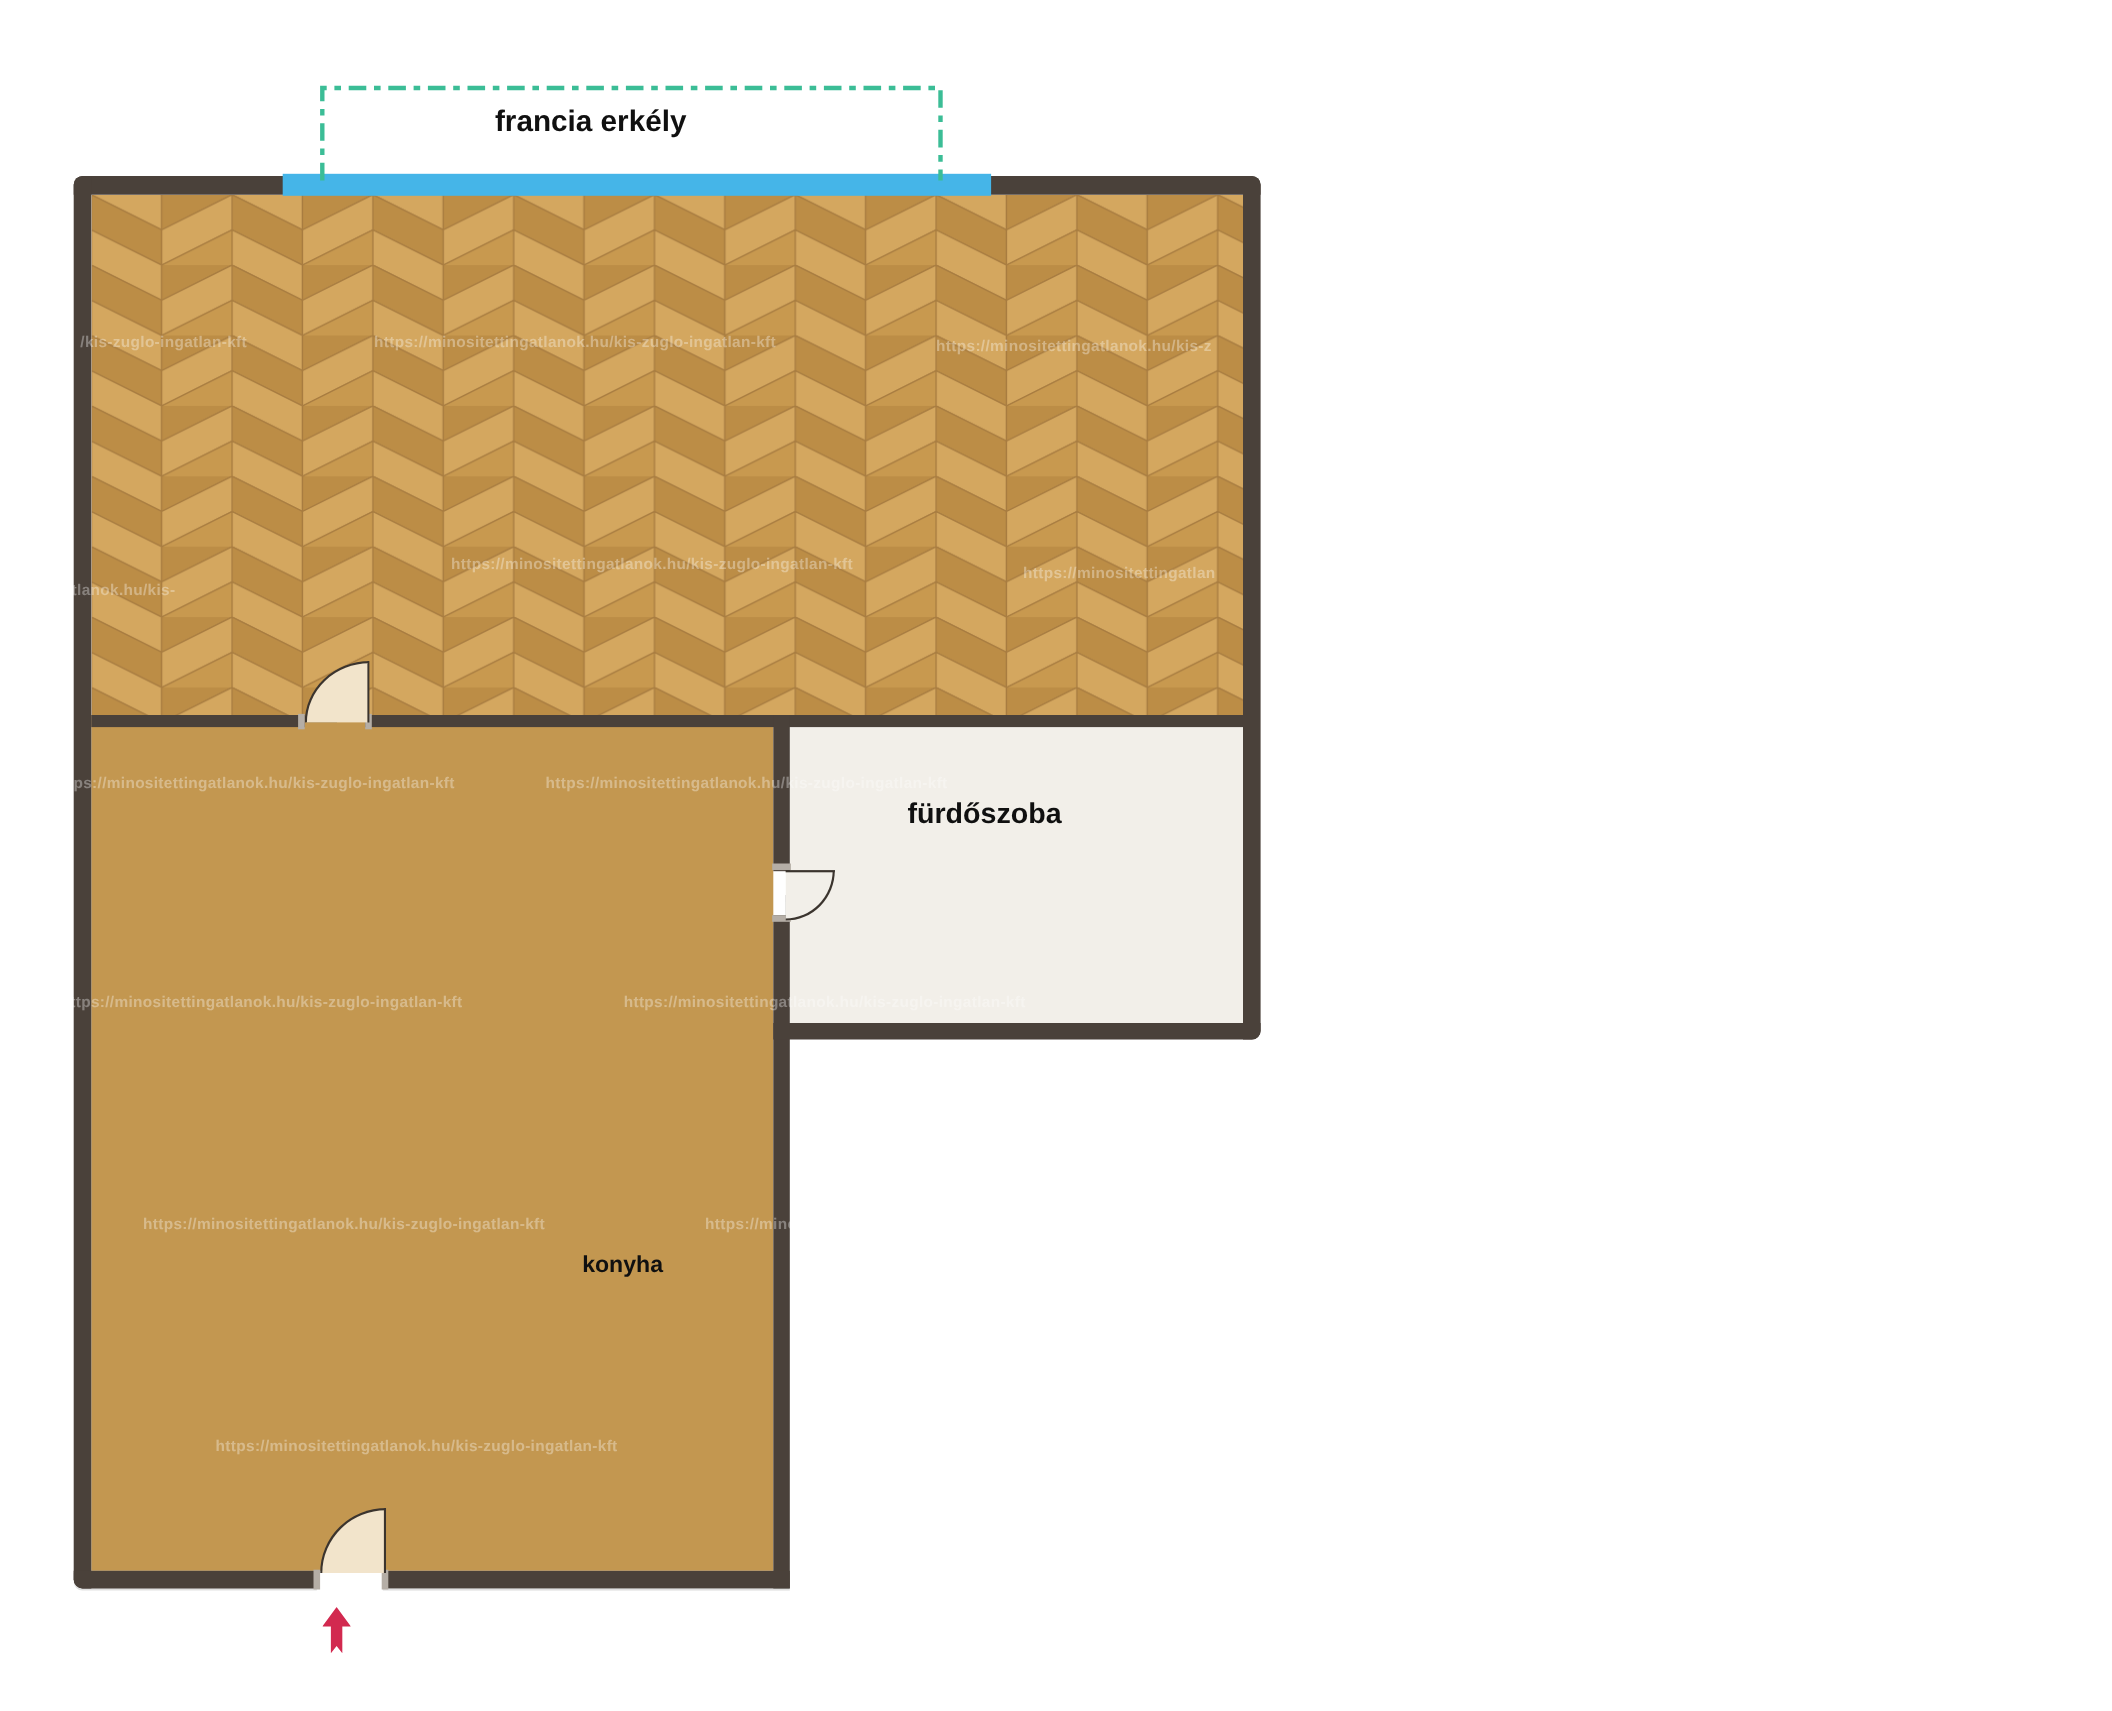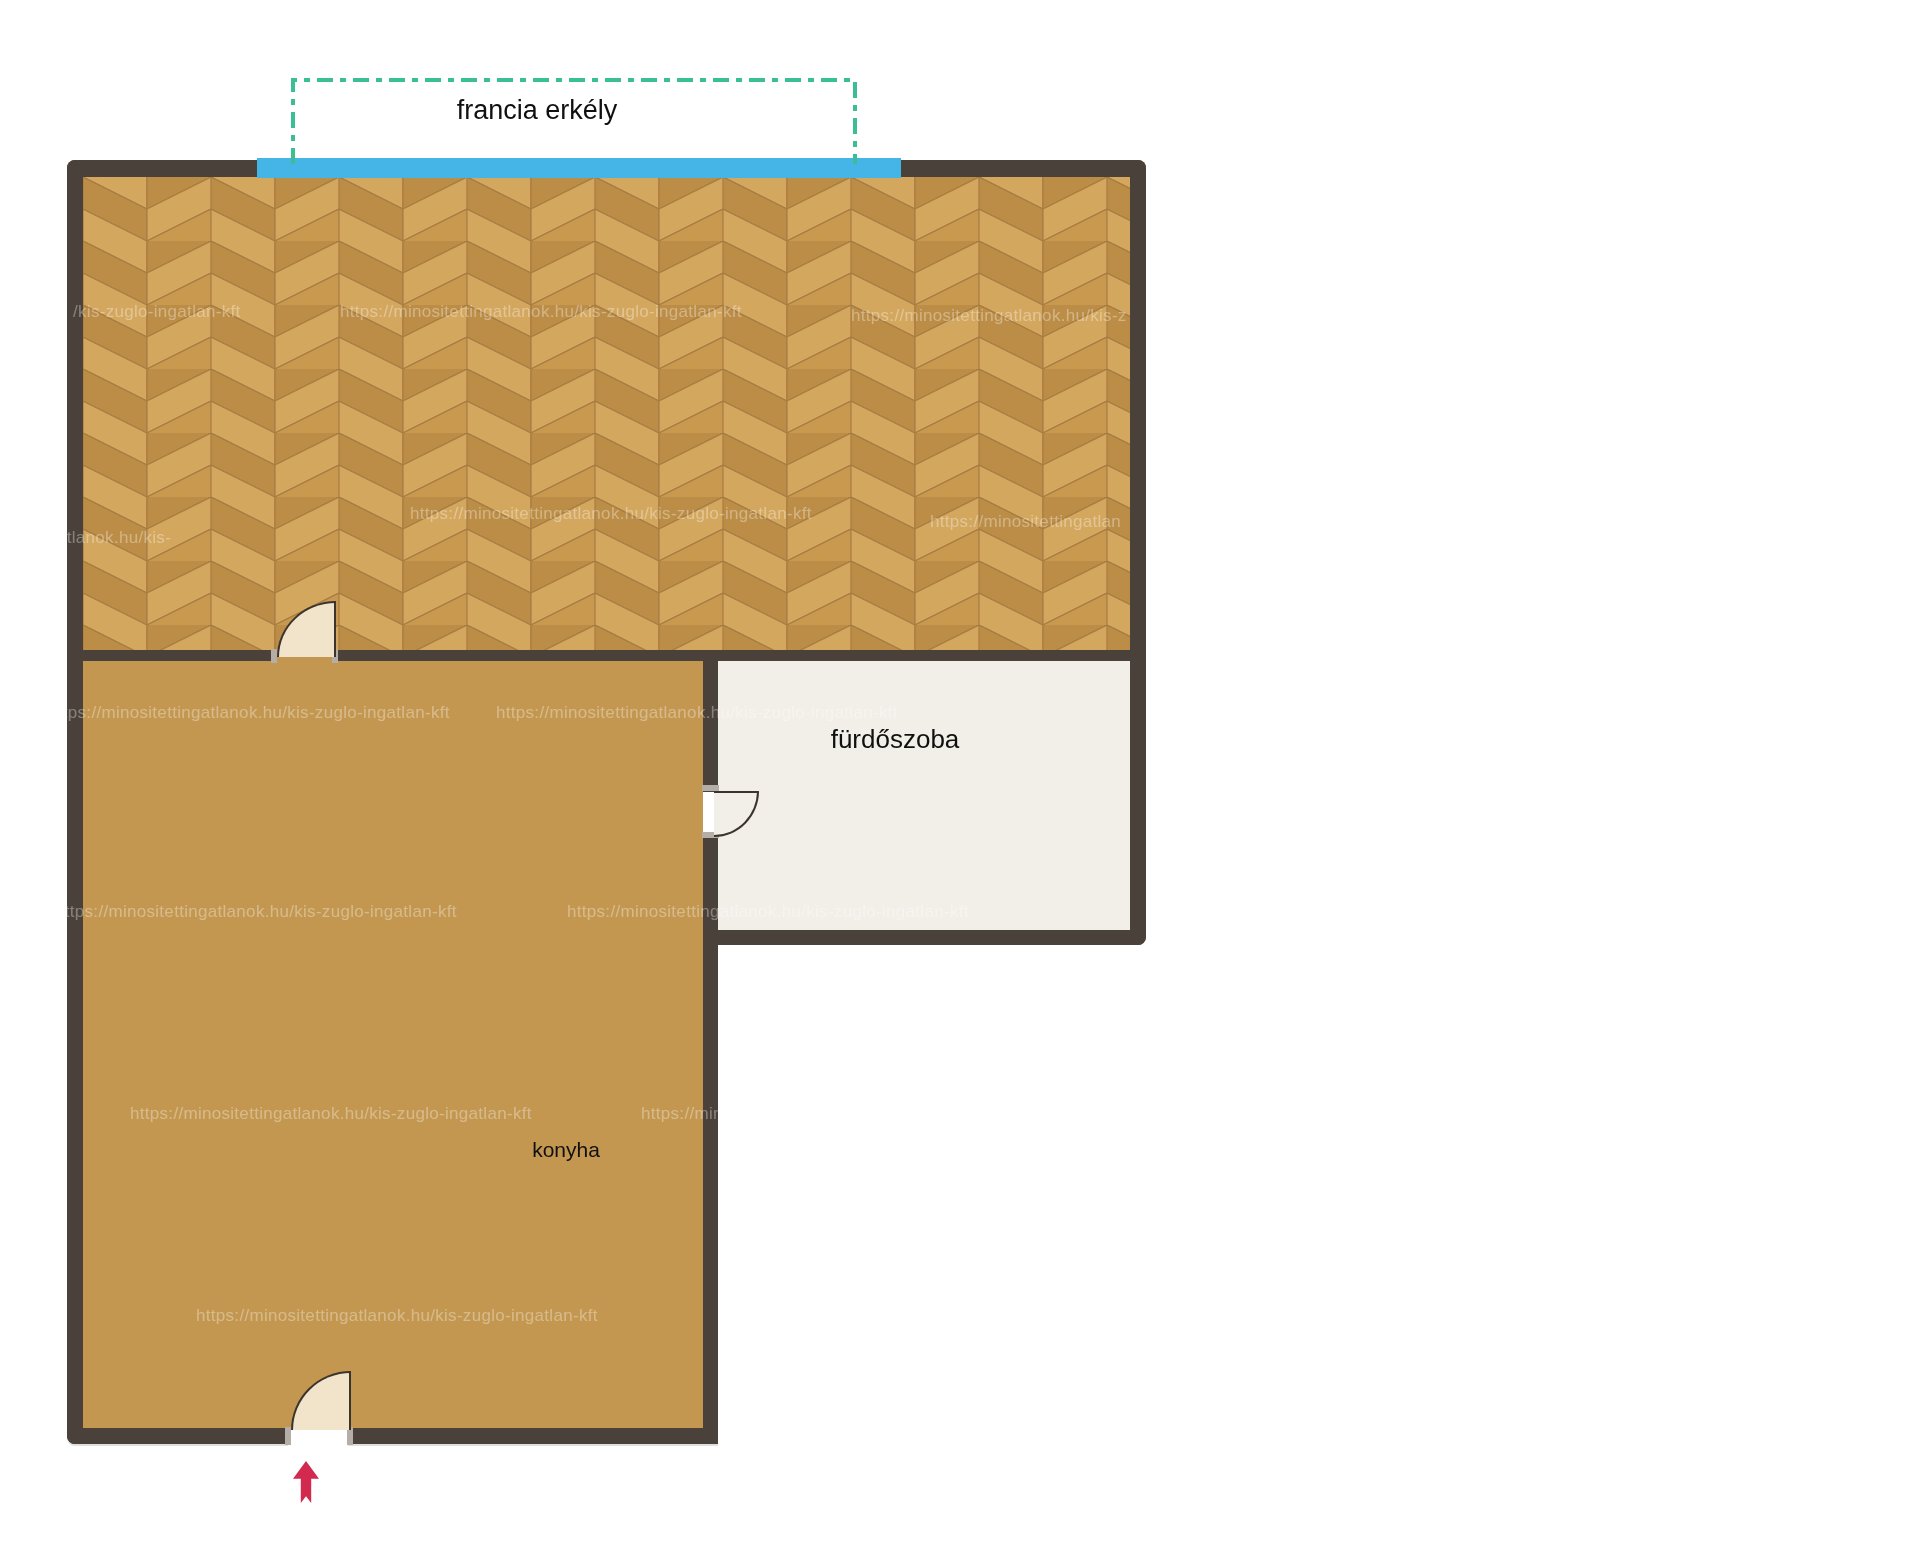--- a/index.html
+++ b/index.html
@@ -32,28 +32,28 @@
   
   .door{position:absolute;background:var(--door_fill);z-index:3;}
   #door-living{left:277px;top:601px;width:55px;height:54px;
     border:2px solid var(--door_outline);border-bottom:none;border-top-left-radius:100% 100%;}
   #door-entry{left:291px;top:1371px;width:56px;height:57px;
     border:2px solid var(--door_outline);border-bottom:none;border-top-left-radius:100% 100%;}
   #door-bath{left:714px;top:791px;width:43px;height:42px;background:var(--bathroom_floor);
     border:2px solid var(--door_outline);border-left:none;border-bottom-right-radius:100% 100%;}
   .jamb{position:absolute;background:#b5aea6;z-index:3;}
   
-  .room-label{position:absolute;z-index:6;color:#101010;font-weight:normal;text-align:center;}
+  .room-label{position:absolute;z-index:6;color:#101010;font-weight:bold;text-align:center;}
   #label-balcony{left:407px;top:95px;width:260px;font-size:27px;}
   #label-bathroom{left:775px;top:724px;width:240px;font-size:26px;}
   #label-kitchen{left:466px;top:1138px;width:200px;font-size:21px;}
   #disclaimer{left:1278px;top:615px;font-size:40px;font-weight:bold;color:#111;white-space:nowrap;z-index:6;position:absolute;letter-spacing:-0.5px;}
   
   #watermark-layer{position:absolute;left:0;top:0;width:1920px;height:1555px;z-index:5;pointer-events:none;}
-  .wm{position:absolute;font-size:17px;letter-spacing:.3px;color:var(--watermark_color);white-space:nowrap;font-weight:normal;}
+  .wm{position:absolute;font-size:14px;letter-spacing:.3px;color:var(--watermark_color);white-space:nowrap;font-weight:bold;}
   
   #entry-arrow{left:293px;top:1461px;width:26px;height:42px;background:var(--arrow);z-index:6;
     clip-path:polygon(50% 0%,100% 42%,70% 42%,70% 100%,50% 84%,30% 100%,30% 42%,0% 42%);}
 </style>
 </head>
 <body>
 
 <div class="canvas">
 
   <div class="floor" id="parquet-room">

